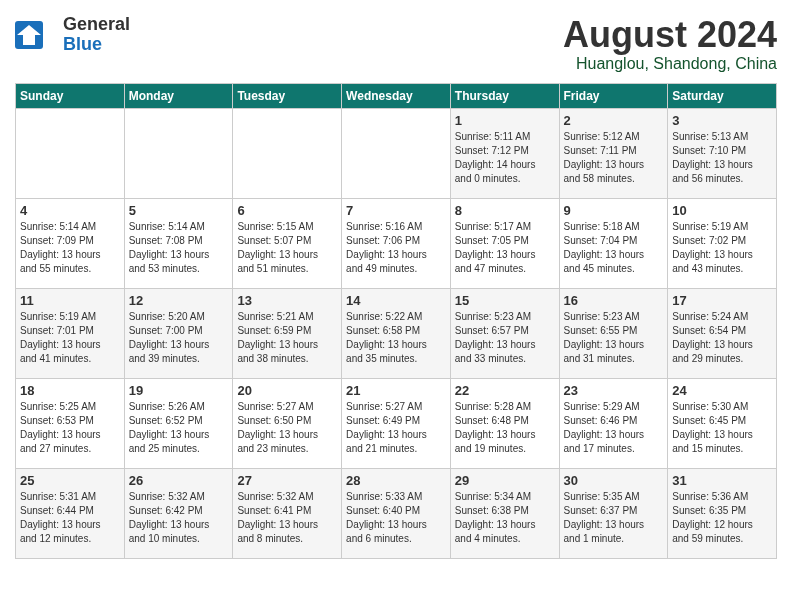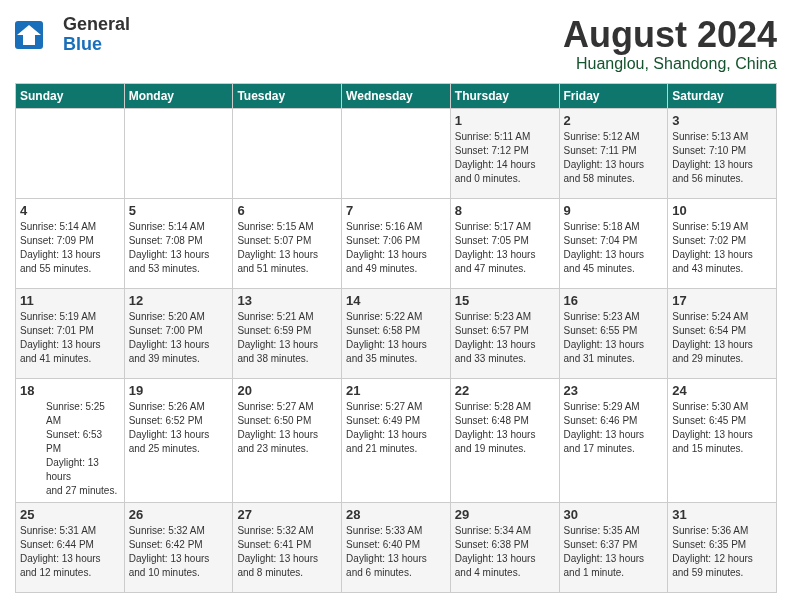--- a/index.html
+++ b/index.html
@@ -246,21 +246,21 @@
           <span class="day-num">17</span>
           <div class="day-info" style="white-space: pre-line;">Sunrise: 5:24 AM
 Sunset: 6:54 PM
 Daylight: 13 hours
 and 29 minutes.</div>
         </td>
       </tr>
       <tr>
         <td>
           <span class="day-num">18</span>
-          <div class="day-info" style="white-space: pre-line; margin-left: 26px;">Sunrise: 5:25 AM
+          <div class="day-info" style="white-space: pre-line;">Sunrise: 5:25 AM
 Sunset: 6:53 PM
 Daylight: 13 hours
 and 27 minutes.</div>
         </td>
         <td>
           <span class="day-num">19</span>
           <div class="day-info" style="white-space: pre-line;">Sunrise: 5:26 AM
 Sunset: 6:52 PM
 Daylight: 13 hours
 and 25 minutes.</div>

